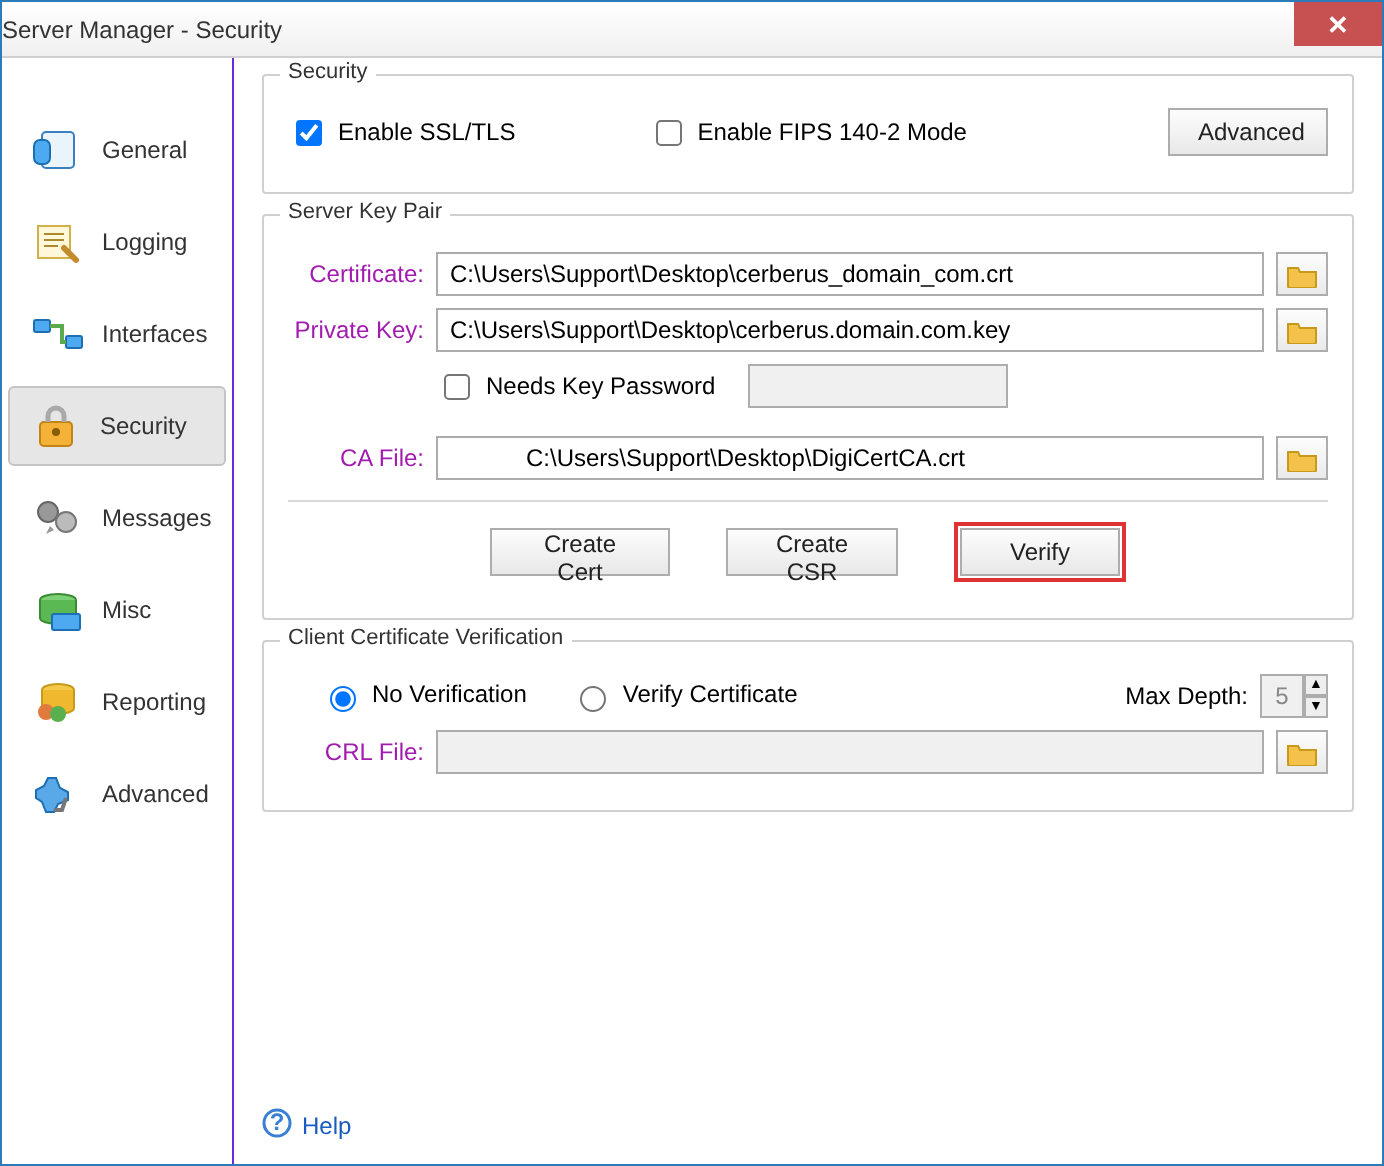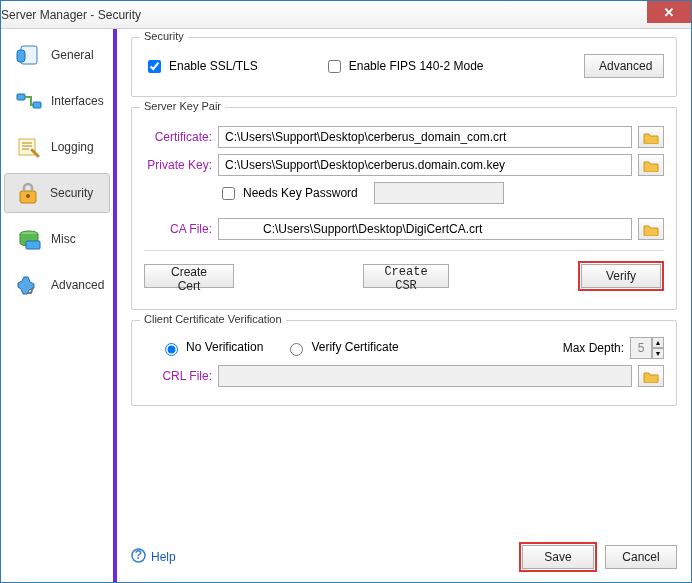--- a/index.html
+++ b/index.html
@@ -2,21 +2,21 @@
 <html><head>
 <meta charset="utf-8">
 <style>
 * { box-sizing: border-box; font-family: "Segoe UI", Tahoma, sans-serif; font-size: 12px; }
 body { margin: 0; background: #fff; }
 .window { width: 692px; height: 583px; border: 1px solid #2d7bb8; position: relative; background: #fff; }
 .titlebar { height: 28px; background: linear-gradient(#fff, #f0f0f0); border-bottom: 1px solid #d0d0d0; display: flex; align-items: center; position: relative; }
 .titlebar-text { color: #333; font-size: 12px; }
 .close-btn { position: absolute; right: 0; top: 0; width: 44px; height: 22px; background: #c75050; color: #fff; display: flex; align-items: center; justify-content: center; cursor: pointer; font-size: 13px; font-weight: bold; }
 .body { display: flex; height: calc(100% - 28px); }
-.sidebar { width: 116px; background: #fff; border-right: 4px solid #6d28d9; padding-top: 0; }
+.sidebar { width: 116px; background: #fff; border-right: 1px solid #6d28d9; padding-top: 20px; }
 .nav-item { display: flex; align-items: center; gap: 8px; padding: 6px 10px; margin: 6px 4px; cursor: pointer; color: #333; border-radius: 2px; }
 .nav-item.selected { background: #e6e6e6; border: 1px solid #c4c4c4; border-radius: 3px; margin: 6px 3px; padding: 5px 9px; }
 .nav-icon { width: 28px; height: 28px; flex: none; display: flex; align-items: center; justify-content: center; }
 .main { flex: 1; padding: 8px 14px 10px 14px; overflow: hidden; position: relative; }
 .fieldset { border: 1px solid #d0d0d0; border-radius: 2px; padding: 10px 12px 12px 12px; margin-bottom: 10px; position: relative; }
 .fieldset-title { position: absolute; top: -8px; left: 8px; background: #fff; padding: 0 4px; color: #333; font-size: 11px; }
 .row { display: flex; align-items: center; gap: 6px; margin: 6px 0; }
 .label { width: 68px; text-align: right; color: #a21caf; }
 input[type="text"] { height: 22px; border: 1px solid #adadad; padding: 2px 6px; background: #fff; }
 input[type="text"]:disabled { background: #f0f0f0; color: #888; }
@@ -50,56 +50,77 @@
           <svg width="26" height="22" viewBox="0 0 26 22">
               <rect x="5" y="2" width="16" height="18" rx="2" fill="#eaf4fb" stroke="#3a7fbf"></rect>
               <rect x="1" y="6" width="8" height="12" rx="3" fill="#4daaf0" stroke="#1c6fb2"></rect>
             </svg>
         </span>
         <span>General</span>
       </div>
       <div class="nav-item">
         <span class="nav-icon">
           <svg width="26" height="22" viewBox="0 0 26 22">
+              <rect x="3" y="3" width="16" height="16" fill="#fff7da" stroke="#d2b04a"></rect>
+              <path d="M6 7h10M6 10h10M6 13h7" stroke="#aa8a2a" stroke-width="1"></path>
+              <path d="M16 14 L22 20" stroke="#c38b2e" stroke-width="3" stroke-linecap="round"></path>
+            </svg>
+        </span>
+        <span>Logging</span>
+      </div>
+      <div class="nav-item">
+        <span class="nav-icon">
+          <svg width="26" height="22" viewBox="0 0 26 22">
               <rect x="1" y="4" width="8" height="6" rx="1" fill="#4daaf0" stroke="#1c6fb2"></rect>
               <rect x="17" y="12" width="8" height="6" rx="1" fill="#4daaf0" stroke="#1c6fb2"></rect>
               <path d="M9 7 H15 V15 H17" stroke="#5aa94d" stroke-width="2" fill="none"></path>
             </svg>
         </span>
         <span>Interfaces</span>
-      </div>
-      <div class="nav-item">
-        <span class="nav-icon">
-          <svg width="26" height="22" viewBox="0 0 26 22">
-              <rect x="3" y="3" width="16" height="16" fill="#fff7da" stroke="#d2b04a"></rect>
-              <path d="M6 7h10M6 10h10M6 13h7" stroke="#aa8a2a" stroke-width="1"></path>
-              <path d="M16 14 L22 20" stroke="#c38b2e" stroke-width="3" stroke-linecap="round"></path>
-            </svg>
-        </span>
-        <span>Logging</span>
       </div>
       <div class="nav-item selected">
         <span class="nav-icon">
           <svg width="26" height="24" viewBox="0 0 26 24">
               <rect x="5" y="10" width="16" height="12" rx="2" fill="#f4b239" stroke="#c28414"></rect>
               <path d="M9 10 V7 a4 4 0 0 1 8 0 V10" fill="none" stroke="#aaa" stroke-width="2.5"></path>
               <circle cx="13" cy="15" r="2" fill="#8a5d0a"></circle>
             </svg>
         </span>
         <span>Security</span>
       </div>
       <div class="nav-item">
         <span class="nav-icon">
           <svg width="26" height="22" viewBox="0 0 26 22">
+              <circle cx="8" cy="8" r="5" fill="#999" stroke="#666"></circle>
+              <circle cx="17" cy="13" r="5" fill="#bbb" stroke="#777"></circle>
+              <path d="M9 15 l-2 4 l4-2" fill="#999"></path>
+            </svg>
+        </span>
+        <span>Messages</span>
+      </div>
+      <div class="nav-item">
+        <span class="nav-icon">
+          <svg width="26" height="22" viewBox="0 0 26 22">
               <ellipse cx="13" cy="6" rx="9" ry="3" fill="#7dd076" stroke="#3a8c33"></ellipse>
               <path d="M4 6 V15 a9 3 0 0 0 18 0 V6" fill="#5bb954" stroke="#3a8c33"></path>
               <rect x="10" y="13" width="14" height="8" rx="1" fill="#4daaf0" stroke="#1c6fb2"></rect>
             </svg>
         </span>
         <span>Misc</span>
+      </div>
+      <div class="nav-item">
+        <span class="nav-icon">
+          <svg width="26" height="22" viewBox="0 0 26 22">
+              <ellipse cx="13" cy="5" rx="8" ry="3" fill="#f4c94a" stroke="#c79a1a"></ellipse>
+              <path d="M5 5 V14 a8 3 0 0 0 16 0 V5" fill="#f0b82e" stroke="#c79a1a"></path>
+              <circle cx="7" cy="16" r="4" fill="#e07b3e"></circle>
+              <circle cx="13" cy="17" r="4" fill="#5ab04f"></circle>
+            </svg>
+        </span>
+        <span>Reporting</span>
       </div>
       <div class="nav-item">
         <span class="nav-icon">
           <svg width="26" height="22" viewBox="0 0 26 22">
               <path d="M8 3 L12 3 L14 8 L18 10 L18 14 L13 16 L11 20 L7 20 L5 15 L2 13 L2 9 L6 7 Z" fill="#59a9e9" stroke="#1c6fb2"></path>
               <path d="M17 13 L15 19 L11 19" fill="none" stroke="#777" stroke-width="2"></path>
             </svg>
         </span>
         <span>Advanced</span>
       </div>
@@ -153,23 +174,23 @@
         <div class="row" style="margin-top:14px;">
           <span class="label">CA File:</span>
           <input type="text" style="flex: 1 1 0%; padding-left: 44px;" value="C:\Users\Support\Desktop\DigiCertCA.crt">
           <div class="browse-btn">
             <svg width="16" height="13" viewBox="0 0 16 13">
                 <path d="M1 3 h5 l1 2 h8 v7 a1 1 0 0 1 -1 1 H2 a1 1 0 0 1 -1 -1 Z" fill="#f4c24a" stroke="#c79a1a"></path>
               </svg>
           </div>
         </div>
         <hr class="divider">
-        <div class="row" style="justify-content:space-between; gap:28px;">
+        <div class="row" style="justify-content:center; gap:28px;">
           <button class="btn" style="width:90px;">Create Cert</button>
-          <button class="btn" style="width:86px;font-family:Liberation Mono, monospace;">Create CSR</button>
+          <button class="btn" style="width:86px;">Create CSR</button>
           <span class="highlight">
             <button class="btn" style="width:80px;">Verify</button>
           </span>
         </div>
       </div>
 
       <div class="fieldset">
         <span class="fieldset-title">Client Certificate Verification</span>
         <div class="row" style="margin-top:6px;">
           <span style="width:10px;"></span>
@@ -205,22 +226,16 @@
       <div class="footer">
         <a class="help-link">
           <span>
             <svg width="15" height="15" viewBox="0 0 15 15">
                 <circle cx="7.5" cy="7.5" r="6.5" fill="#fff" stroke="#3a7fd4" stroke-width="1.5"></circle>
                 <text x="7.5" y="11" text-anchor="middle" font-size="10" fill="#3a7fd4" font-weight="bold">?</text>
               </svg>
           </span>
           <span>Help</span>
         </a>
-        <div class="footer-right">
-          <span class="highlight">
-            <button class="btn" style="width:72px;">Save</button>
-          </span>
-          <button class="btn" style="width:72px;">Cancel</button>
-        </div>
       </div>
     </div>
   </div>
 </div>
 
 </body></html>

